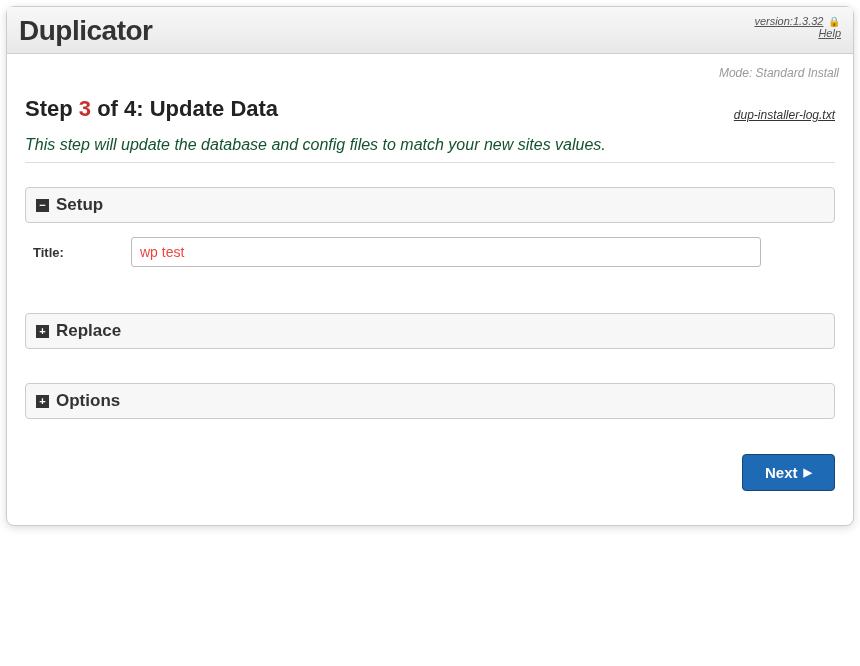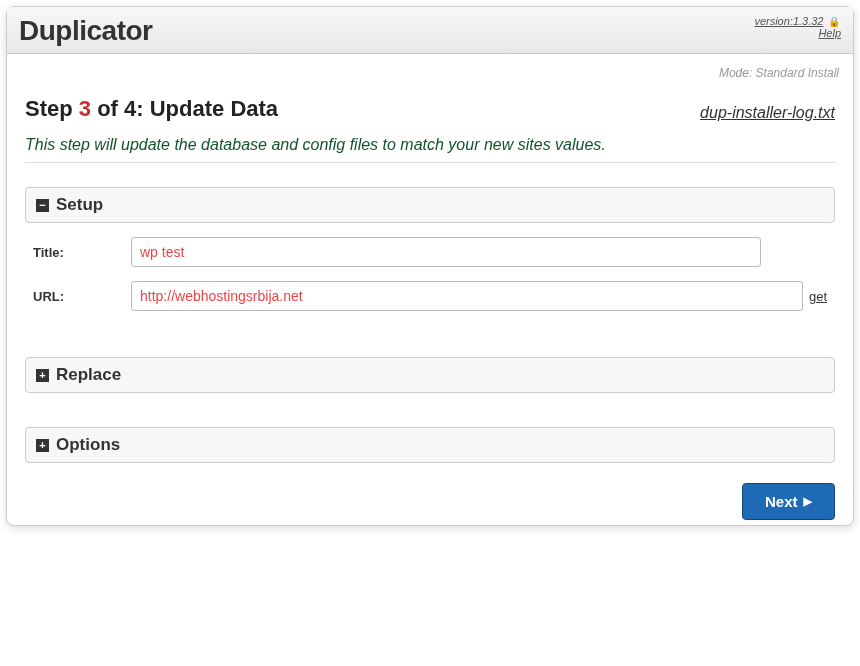--- a/index.html
+++ b/index.html
@@ -8,21 +8,21 @@
 .header { background: linear-gradient(#f8f8f8,#e8e8e8); border-bottom: 1px solid #ccc; padding: 8px 12px 6px 12px; display: flex; justify-content: space-between; align-items: flex-start; border-radius: 4px 4px 0 0; }
 .header h1 { font-size: 28px; font-weight: bold; color: #333; letter-spacing: -0.5px; }
 .header-right { text-align: right; font-size: 11px; }
 .header-right a { color: #555; text-decoration: underline; font-style: italic; cursor: pointer; }
 .header-right .lock { font-style: normal; font-size: 10px; color: #888; margin-left: 2px; }
 .mode { text-align: right; color: #999; font-style: italic; font-size: 12px; padding: 12px 14px 0 0; }
 .content { padding: 10px 18px 34px 18px; flex: 1; display: flex; flex-direction: column; }
 .step-row { display: flex; justify-content: space-between; align-items: flex-end; margin-top: 6px; }
 .step-title { font-size: 22px; font-weight: bold; color: #222; }
 .step-title .num { color: #c9302c; }
-.log-link { font-size: 16px; font-style: italic; text-decoration: underline; color: #333; cursor: pointer; }
+.log-link { font-size: 12px; font-style: italic; text-decoration: underline; color: #333; cursor: pointer; }
 .subtitle { font-size: 16px; font-style: italic; color: #14532d; margin-top: 14px; }
 hr { border: none; border-top: 1px solid #ddd; margin: 8px 0 24px 0; }
 .panel-header { border: 1px solid #ccc; border-radius: 4px; background: #f7f7f7; padding: 7px 10px; font-size: 17px; font-weight: bold; color: #333; display: flex; align-items: center; cursor: pointer; }
 .panel-header .toggle { width: 13px; height: 13px; border: 1px solid #333; background: #333; color: #fff; font-size: 11px; line-height: 11px; text-align: center; margin-right: 7px; font-weight: bold; display: inline-block; }
 .panel-body { padding: 14px 8px 10px 8px; }
 .form-row { display: flex; align-items: center; margin-bottom: 14px; }
 .form-row label { width: 98px; font-size: 13px; font-weight: bold; color: #333; }
 .form-row input[type=text] { flex: 1; padding: 6px 8px; font-size: 14px; border: 1px solid #bbb; border-radius: 3px; color: #ef4444; }
 .form-row .get { margin-left: 6px; font-size: 13px; color: #333; text-decoration: underline; cursor: pointer; }
 .spacer { height: 22px; }
@@ -57,25 +57,20 @@
 
     <div class="panel-header">
       <span class="toggle">−</span>
       <span>Setup</span>
     </div>
     <div class="panel-body">
       <div class="form-row">
         <label>Title:</label>
         <input type="text" style="max-width: 630px;" value="wp test">
       </div>
-      <div class="form-row">
-        <label>URL:</label>
-        <input type="text" value="http://webhostingsrbija.net" style="">
-        <a class="get">get</a>
-      </div>
     </div>
 
     <div class="spacer"></div>
 
     <div class="panel-header">
       <span class="toggle">+</span>
       <span>Replace</span>
     </div>
 
     <div style="height:34px"></div>

